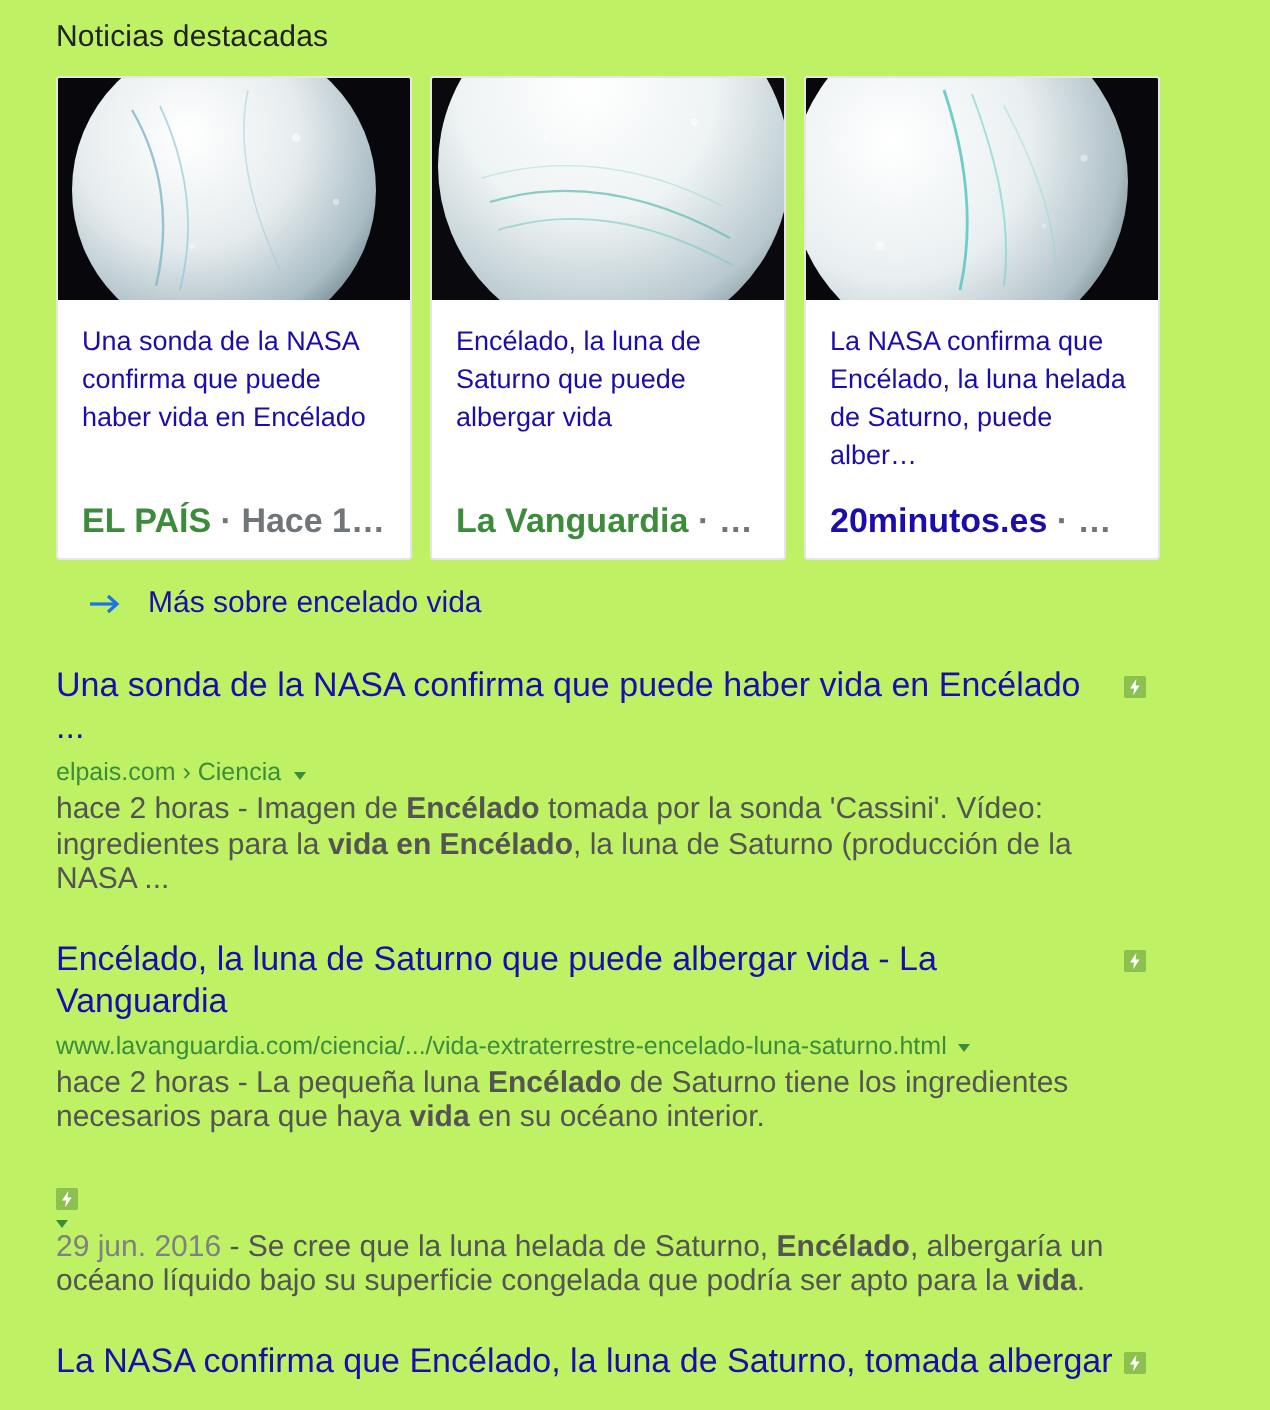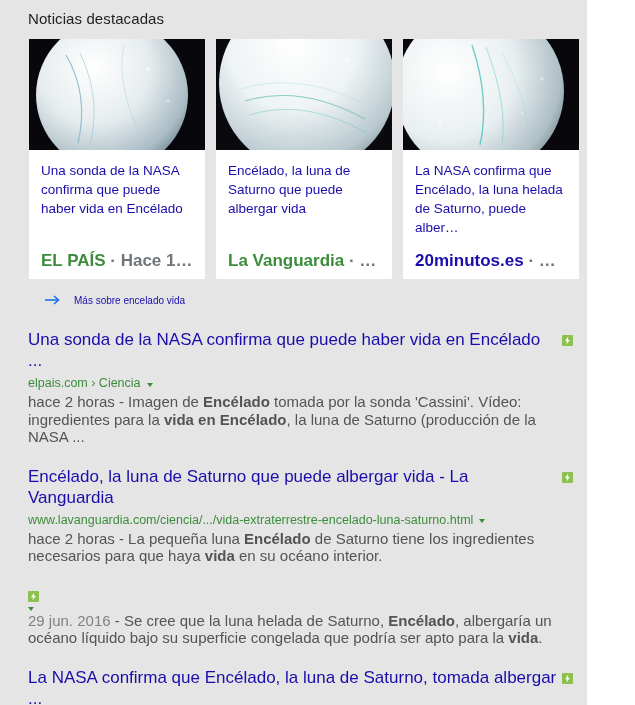--- a/index.html
+++ b/index.html
@@ -9,24 +9,24 @@
     background: #ffffff;
   }
   body {
     width: 635px;
     height: 705px;
     font-family: "Liberation Sans", sans-serif;
     color: #222;
     overflow: hidden;
   }
   .page {
-    width: 587px;
+    width: 635px;
     height: 705px;
     position: relative;
-    background: #e5e5e5;
+    background: #bef264;
   }
 
   
   .news-section {
     padding: 10px 0 0 28px;
   }
   .news-heading {
     font-size: 15px;
     color: #222;
     font-weight: normal;
@@ -79,21 +79,21 @@
   }
   .card-meta .src { color: #3c8c3c; }
   .card-meta .src.blue { color: #1a0dab; }
   .card-meta .sep { color: #70757a; }
 
   .more-row {
     display: flex;
     align-items: center;
     gap: 12px;
     margin: 13px 0 0 16px;
-    font-size: 10px;
+    font-size: 15px;
     color: #1a0dab;
     cursor: pointer;
   }
   .arrow-icon {
     display: inline-block;
     width: 18px;
     height: 14px;
     position: relative;
   }
   .arrow-icon svg { display:block; }

